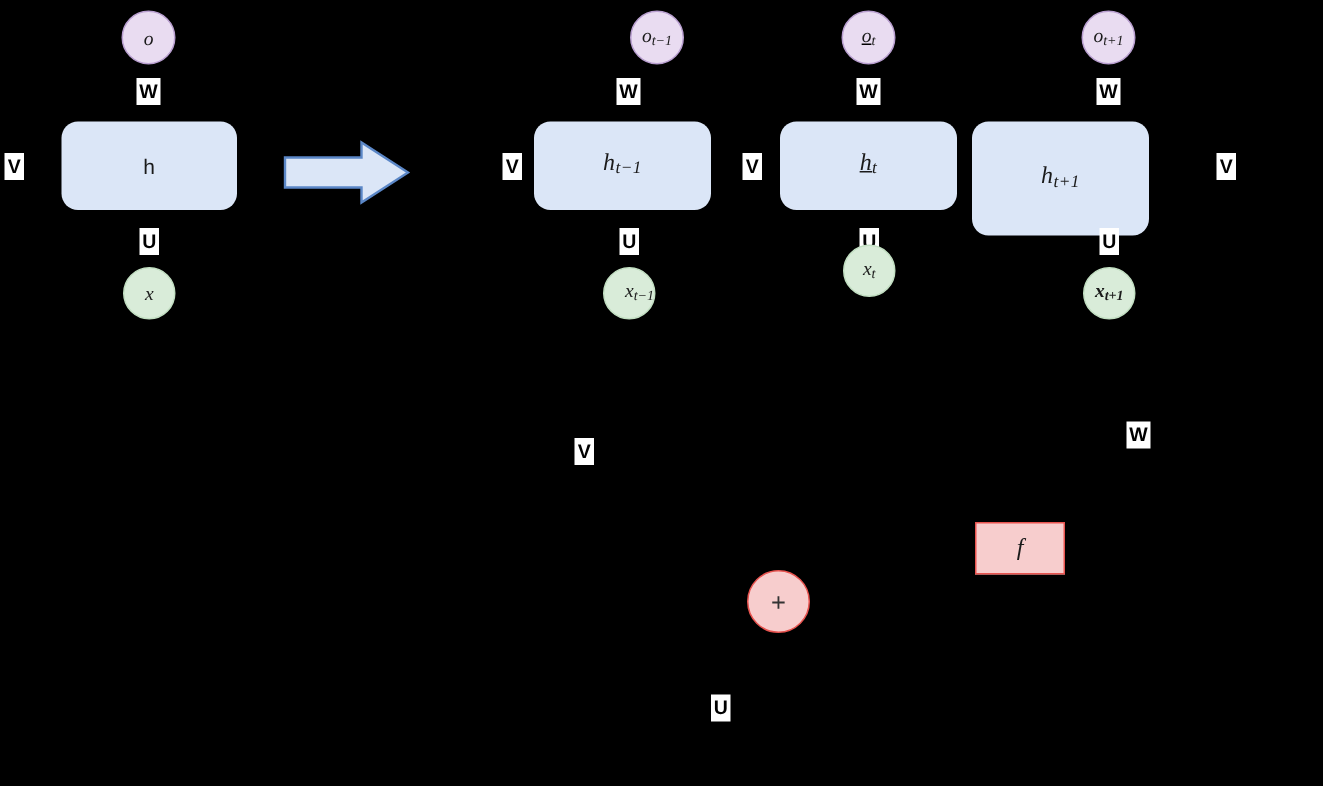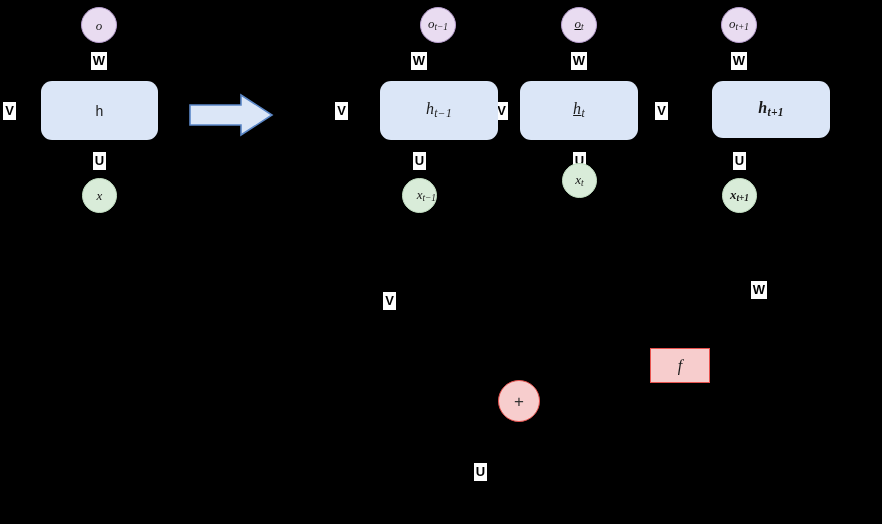--- a/index.html
+++ b/index.html
@@ -149,21 +149,21 @@
   <div class="wlab" style="left:495px; top:102px; width:13px;">V</div>
   <div class="wlab" style="left:655px; top:102px; width:13px;">V</div>
   <div class="wlab" style="left:811px; top:102px; width:13px;">V</div>
 
   <div class="circ out" style="left:420px; top:7px; width:36px; height:36px;">
     <span class="lbl"><span>o</span><span class="sub">t−1</span></span>
   </div>
 
   <div class="wlab" style="left:411px; top:52px; width:16px;">W</div>
 
-  <div class="hbox" style="left:380px; top:81px; width:118px; height:59px;">
+  <div class="hbox" style="left:356px; top:81px; width:118px; height:59px;">
     <span class="lbl"><span>h</span><span class="sub">t−1</span></span>
   </div>
 
   <div class="wlab" style="left:413px; top:152px; width:13px;">U</div>
 
   <div class="circ inp" style="left:402px; top:178px; width:35px; height:35px;justify-content:flex-end;">
     <span class="lbl"><span>x</span><span class="sub">t−1</span></span>
   </div>
 
   <div class="circ out" style="left:561px; top:7px; width:36px; height:36px;text-decoration:underline;">
@@ -181,21 +181,21 @@
   <div class="circ inp" style="left:562px; top:163px; width:35px; height:35px;">
     <span class="lbl"><span>x</span><span class="sub">t</span></span>
   </div>
 
   <div class="circ out" style="left:721px; top:7px; width:36px; height:36px;justify-content:center;">
     <span class="lbl"><span>o</span><span class="sub">t+1</span></span>
   </div>
 
   <div class="wlab" style="left:731px; top:52px; width:16px;">W</div>
 
-  <div class="hbox" style="left:712px; top:81px; width:118px; height:57px;font-weight:bold;">
+  <div class="hbox" style="left:648px; top:81px; width:118px; height:76px;">
     <span class="lbl"><span>h</span><span class="sub">t+1</span></span>
   </div>
 
   <div class="wlab" style="left:733px; top:152px; width:13px;">U</div>
 
   <div class="circ inp" style="left:722px; top:178px; width:35px; height:35px;font-weight:bold;">
     <span class="lbl"><span>x</span><span class="sub">t+1</span></span>
   </div>
 
   <div class="wlab" style="left:383px; top:292px; width:13px;">V</div>

